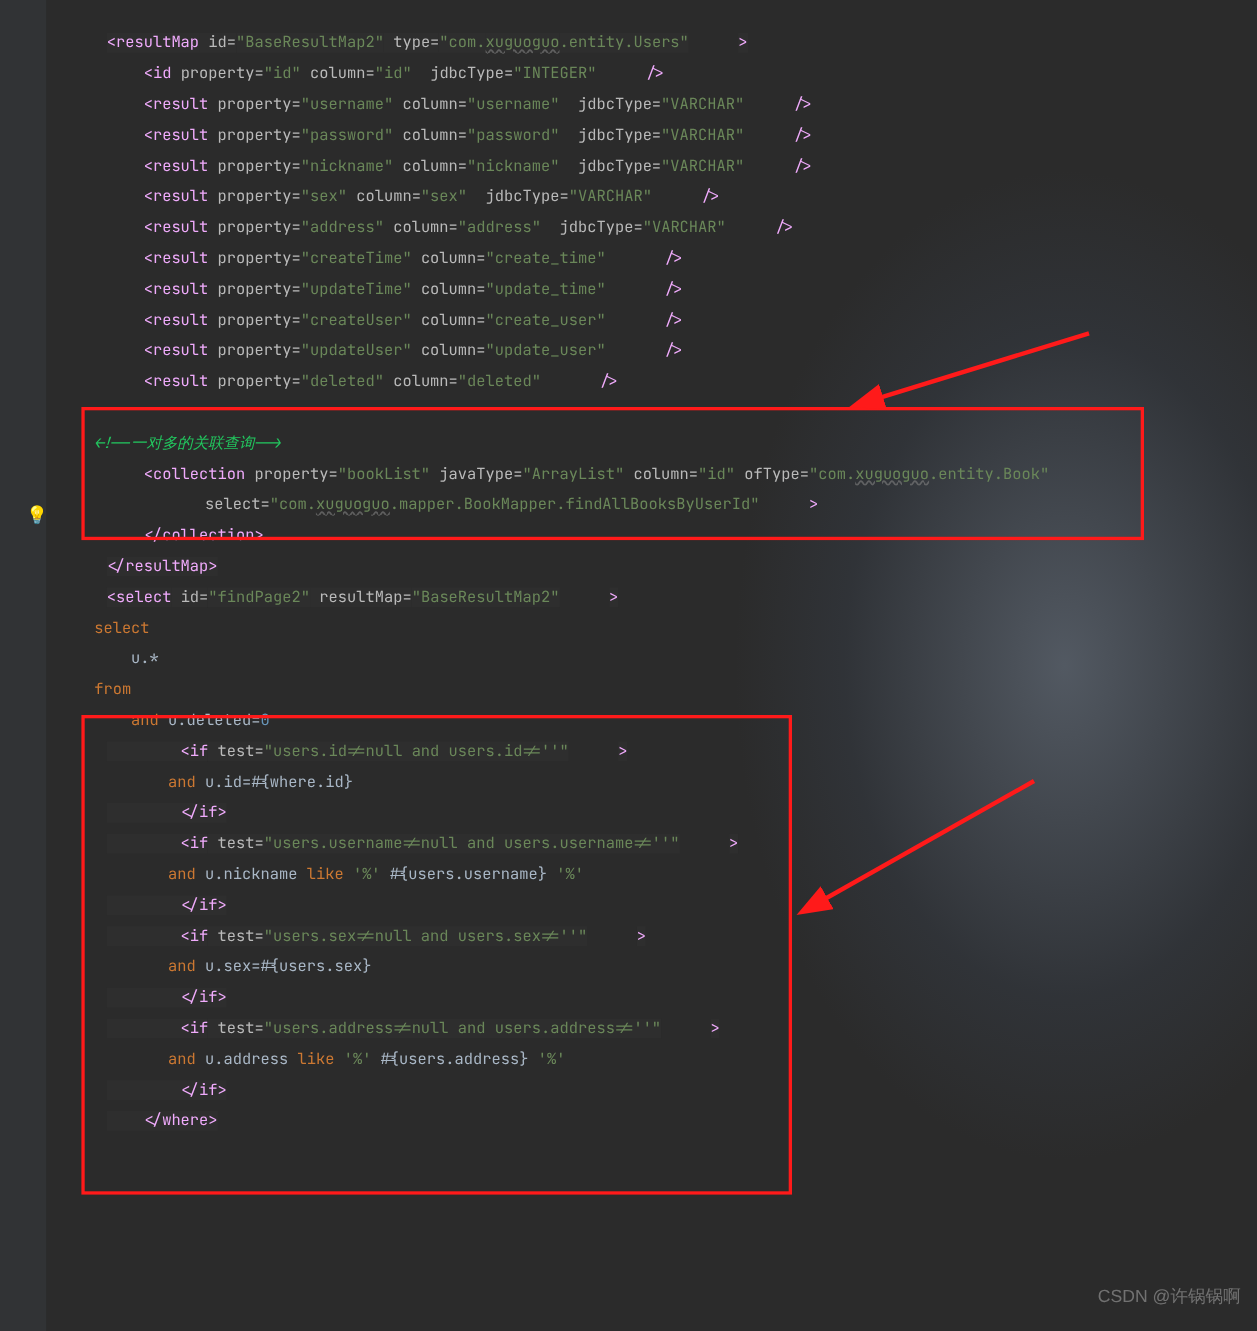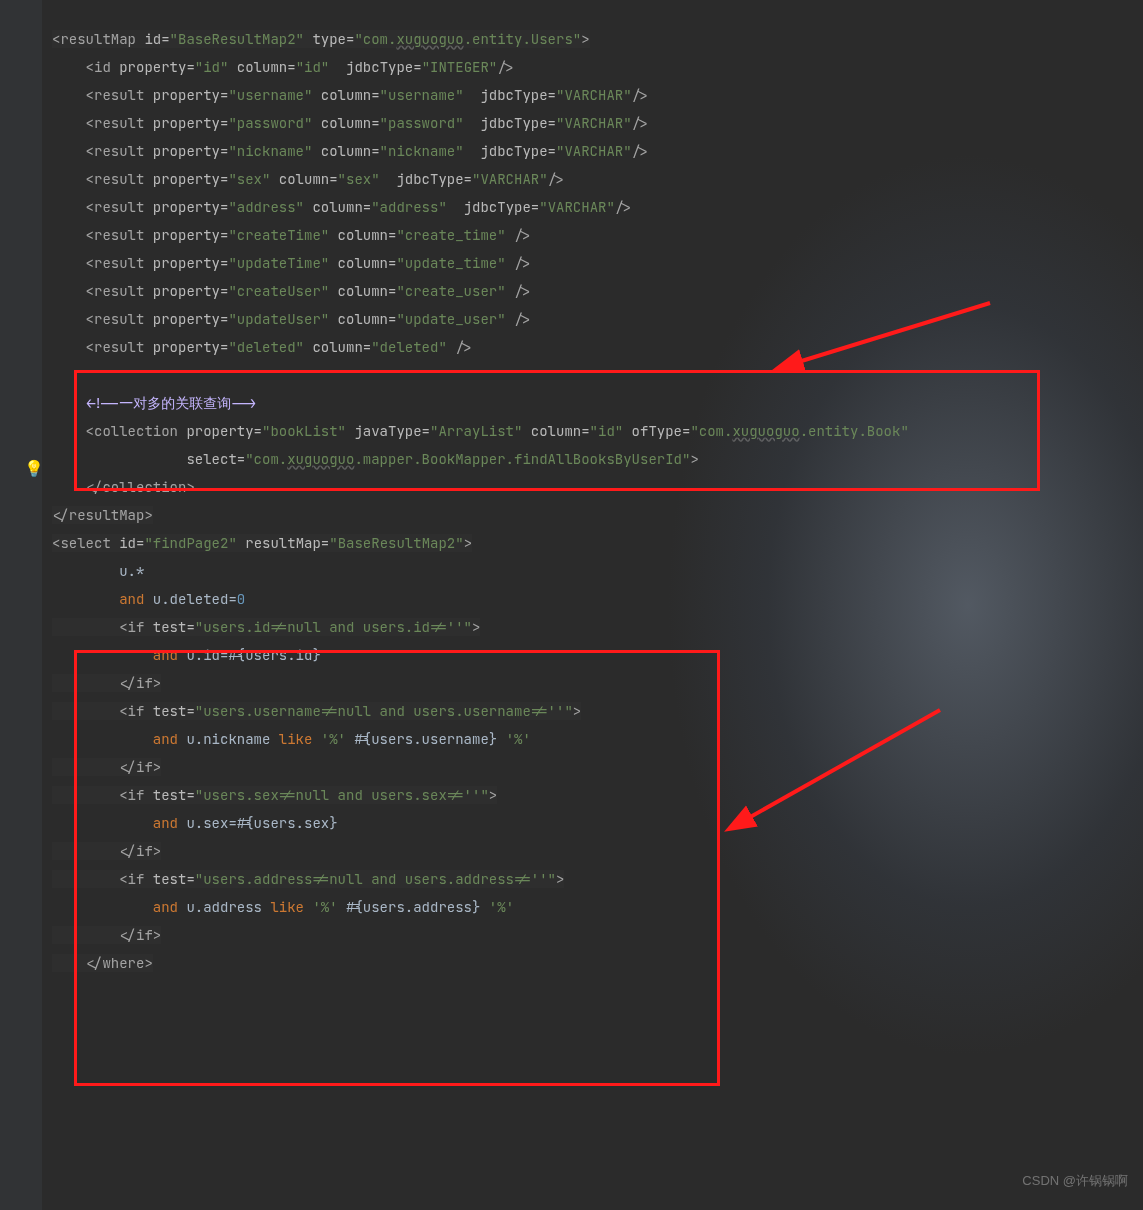--- a/index.html
+++ b/index.html
@@ -1,33 +1,33 @@
 <!DOCTYPE html>
 <html><head>
 <meta charset="utf-8">
 <style>
   html,body{margin:0;padding:0;width:1143px;height:1210px;background:#2b2b2b;font-family:"JetBrains Mono","Consolas",monospace;font-size:14px;overflow:hidden;position:relative;}
   .bg-face{position:absolute;right:0;top:0;width:700px;height:1210px;background:radial-gradient(ellipse 400px 600px at 75% 50%,rgba(130,145,165,0.45),rgba(60,70,85,0.3) 50%,transparent 75%);pointer-events:none;}
   .editor{position:absolute;left:0;top:0;width:1143px;padding:25px 0 0 52px;box-sizing:border-box;}
   .line{height:28px;line-height:28px;white-space:pre;color:#a9b7c6;}
   .hl{background:rgba(50,50,50,0.55);}
-  .t-tag{color:#a3a3a3;}
+  .t-tag{color:#f0abfc;margin-left:45px;}
   .t-attr{color:#bababa;}
   .t-str{color:#6a8759;}
   .t-kw{color:#cc7832;}
   .t-num{color:#6897bb;}
-  .t-comment{color:#c4b5fd;}
+  .t-comment{color:#22c55e;font-style:italic;}
   .t-wavy{text-decoration:underline wavy rgba(128,128,128,0.6);}
   .gutter{position:absolute;left:0;top:0;width:42px;height:1210px;background:#313335;}
   .bulb{position:absolute;left:24px;top:458px;color:#f0c040;font-size:16px;}
   .box{position:absolute;border:3px solid #ff1a1a;pointer-events:none;}
   .box1{left:74px;top:370px;width:960px;height:115px;}
   .box2{left:74px;top:650px;width:640px;height:430px;}
   .arrow{position:absolute;pointer-events:none;}
-  .watermark{position:absolute;right:15px;bottom:20px;color:rgba(200,200,200,0.45);font-size:13px;font-family:sans-serif;}
+  .watermark{position:absolute;right:15px;bottom:20px;color:rgba(200,200,200,0.45);font-size:16px;font-family:sans-serif;}
 </style>
 </head>
 <body>
 
 <div class="gutter"></div>
 <div class="bg-face"></div>
 <div class="bulb">💡</div>
 
 <div class="editor" id="editor">
     <div class="line"><span class="t-tag hl">&lt;resultMap</span><span class="t-attr hl"> id=</span><span class="t-str hl">"BaseResultMap2"</span><span class="t-attr hl"> type=</span><span class="t-str hl">"com.</span><span class="t-str t-wavy hl">xuguoguo</span><span class="t-str hl">.entity.Users"</span><span class="t-tag hl">&gt;</span></div>
@@ -42,24 +42,26 @@
     <div class="line"><span class="t-tag">    &lt;result</span><span class="t-attr"> property=</span><span class="t-str">"createUser"</span><span class="t-attr"> column=</span><span class="t-str">"create_user"</span><span class="t-tag"> /&gt;</span></div>
     <div class="line"><span class="t-tag">    &lt;result</span><span class="t-attr"> property=</span><span class="t-str">"updateUser"</span><span class="t-attr"> column=</span><span class="t-str">"update_user"</span><span class="t-tag"> /&gt;</span></div>
     <div class="line"><span class="t-tag">    &lt;result</span><span class="t-attr"> property=</span><span class="t-str">"deleted"</span><span class="t-attr"> column=</span><span class="t-str">"deleted"</span><span class="t-tag"> /&gt;</span></div>
     <div class="line">&nbsp;</div>
     <div class="line"><span class="t-comment">    &lt;!--一对多的关联查询--&gt;</span></div>
     <div class="line"><span class="t-tag">    &lt;collection</span><span class="t-attr"> property=</span><span class="t-str">"bookList"</span><span class="t-attr"> javaType=</span><span class="t-str">"ArrayList"</span><span class="t-attr"> column=</span><span class="t-str">"id"</span><span class="t-attr"> ofType=</span><span class="t-str">"com.</span><span class="t-str t-wavy">xuguoguo</span><span class="t-str">.entity.Book"</span></div>
     <div class="line"><span class="t-attr">                select=</span><span class="t-str">"com.</span><span class="t-str t-wavy">xuguoguo</span><span class="t-str">.mapper.BookMapper.findAllBooksByUserId"</span><span class="t-tag">&gt;</span></div>
     <div class="line"><span class="t-tag">    &lt;/collection&gt;</span></div>
     <div class="line"><span class="t-tag hl">&lt;/resultMap&gt;</span></div>
     <div class="line"><span class="t-tag hl">&lt;select</span><span class="t-attr hl"> id=</span><span class="t-str hl">"findPage2"</span><span class="t-attr hl"> resultMap=</span><span class="t-str hl">"BaseResultMap2"</span><span class="t-tag hl">&gt;</span></div>
+    <div class="line"><span class="t-kw">    select</span></div>
     <div class="line"><span class="">        u.*</span></div>
+    <div class="line"><span class="t-kw">    from</span></div>
     <div class="line"><span class="t-kw">        and </span><span class="">u.deleted=</span><span class="t-num">0</span></div>
     <div class="line"><span class="t-tag hl">        &lt;if</span><span class="t-attr hl"> test=</span><span class="t-str hl">"users.id!=null and users.id!=''"</span><span class="t-tag hl">&gt;</span></div>
-    <div class="line"><span class="t-kw">            and </span><span class="">u.id=#{users.id}</span></div>
+    <div class="line"><span class="t-kw">            and </span><span class="">u.id=#{where.id}</span></div>
     <div class="line"><span class="t-tag hl">        &lt;/if&gt;</span></div>
     <div class="line"><span class="t-tag hl">        &lt;if</span><span class="t-attr hl"> test=</span><span class="t-str hl">"users.username!=null and users.username!=''"</span><span class="t-tag hl">&gt;</span></div>
     <div class="line"><span class="t-kw">            and </span><span class="">u.nickname </span><span class="t-kw">like </span><span class="t-str">'%' </span><span class="">#{users.username} </span><span class="t-str">'%'</span></div>
     <div class="line"><span class="t-tag hl">        &lt;/if&gt;</span></div>
     <div class="line"><span class="t-tag hl">        &lt;if</span><span class="t-attr hl"> test=</span><span class="t-str hl">"users.sex!=null and users.sex!=''"</span><span class="t-tag hl">&gt;</span></div>
     <div class="line"><span class="t-kw">            and </span><span class="">u.sex=#{users.sex}</span></div>
     <div class="line"><span class="t-tag hl">        &lt;/if&gt;</span></div>
     <div class="line"><span class="t-tag hl">        &lt;if</span><span class="t-attr hl"> test=</span><span class="t-str hl">"users.address!=null and users.address!=''"</span><span class="t-tag hl">&gt;</span></div>
     <div class="line"><span class="t-kw">            and </span><span class="">u.address </span><span class="t-kw">like </span><span class="t-str">'%' </span><span class="">#{users.address} </span><span class="t-str">'%'</span></div>
     <div class="line"><span class="t-tag hl">        &lt;/if&gt;</span></div>

